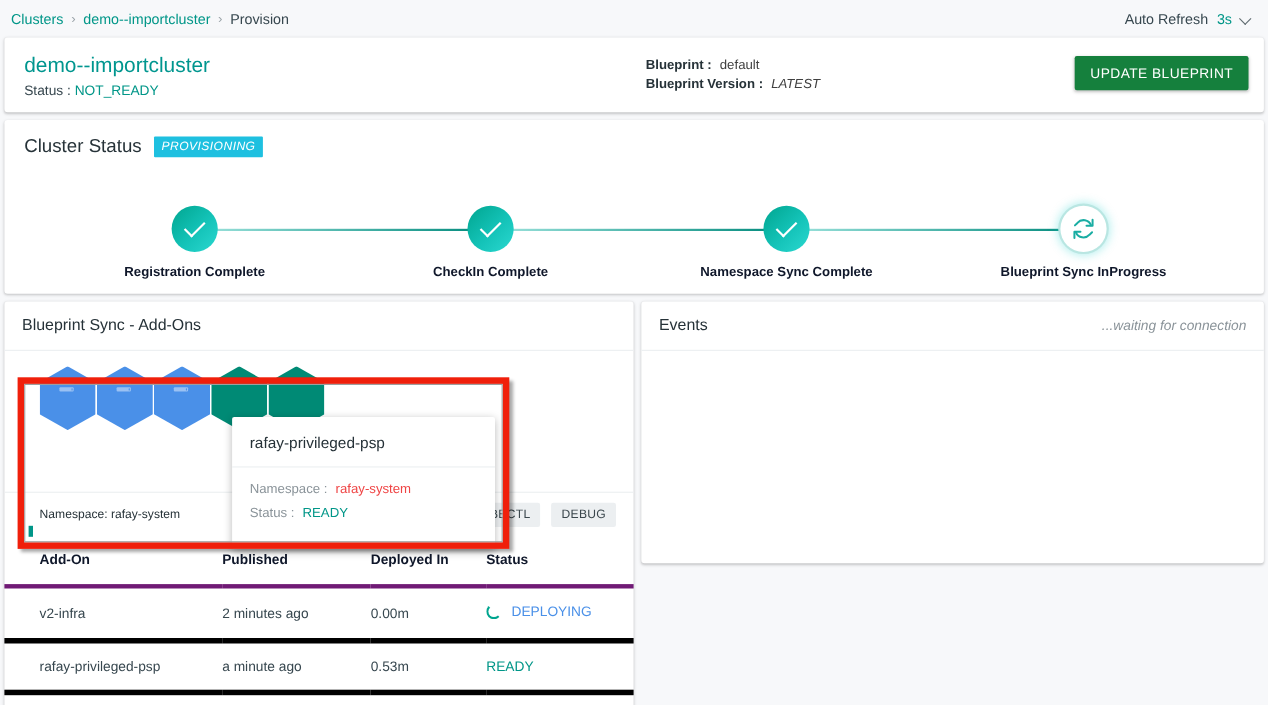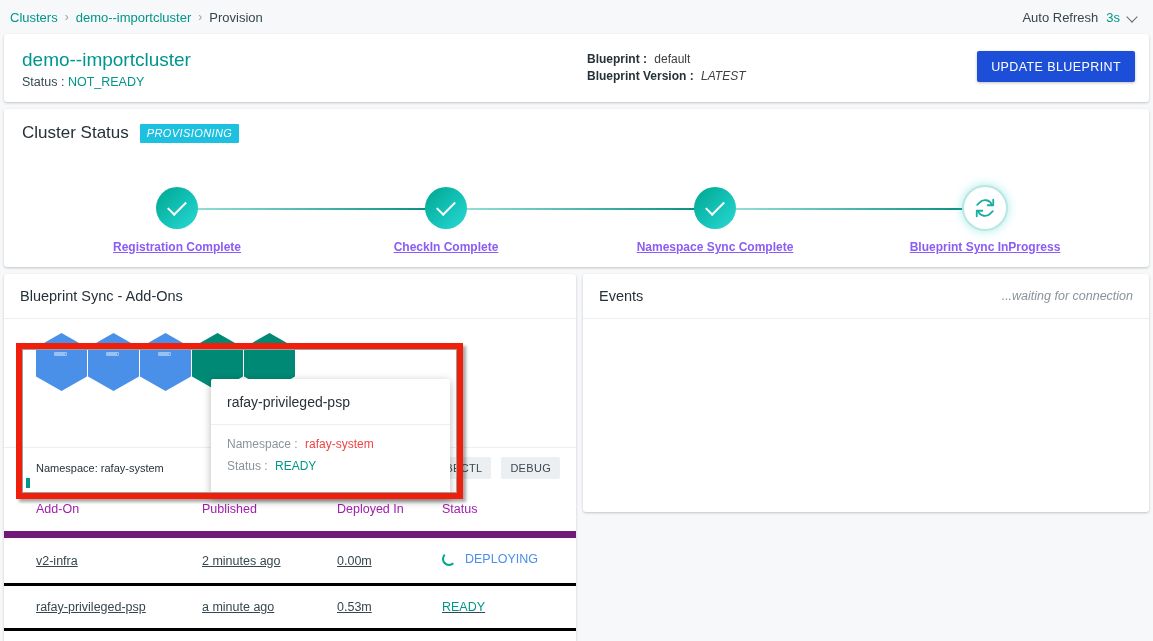--- a/index.html
+++ b/index.html
@@ -60,21 +60,21 @@
     cursor: pointer;
   }
   .cluster-status-line { font-size: 12.5px; color: #37474f; }
   .cluster-status-line .val { color: #009688; }
   .head-mid { position: absolute; left: 583px; top: 17px; font-size: 12px; line-height: 17px; }
   .head-mid .lbl { font-weight: bold; color: #263238; }
   .head-mid .v { color: #404040; margin-left: 4px; }
   .head-mid .v.italic { font-style: italic; }
   .btn-primary {
     position: absolute; right: 14px; top: 17px;
-    background: #1d4ed8; color: #fff; border: none;
+    background: #15803d; color: #fff; border: none;
     height: 31px; padding: 0 14px; border-radius: 2px;
     font-size: 12.5px; letter-spacing: .4px; cursor: pointer;
     box-shadow: 0 1px 3px rgba(0,0,0,0.25);
     font-family: "Liberation Sans", sans-serif;
   }
 
   
   .status-card { height: 158px; padding: 14px 18px 0 18px; position: relative; }
   .status-head { display: flex; align-items: center; gap: 11px; }
   .status-head h2 { margin: 0; font-size: 17px; font-weight: normal; color: #263238; }
@@ -97,21 +97,21 @@
     display: flex; align-items: center; justify-content: center; position: relative;
   }
   .step-circle.done {
     background: linear-gradient(135deg, #00a58f 0%, #14c3b8 55%, #2ad8d0 100%);
   }
   .step-circle.inprogress {
     background: #ffffff;
     box-shadow: 0 0 0 2px #b9e6e2, 0 0 9px 3px rgba(38,208,206,0.35);
   }
   .step-label {
-    margin-top: 11px; font-size: 12px; font-weight: bold; color: #8b5cf6; text-decoration: underline;
+    margin-top: 11px; font-size: 12px; font-weight: bold; color: #0f172a;
   }
   .tick { width: 18px; height: 10px; border-left: 2.4px solid #fff; border-bottom: 2.4px solid #fff;
           transform: rotate(-45deg); margin-top: -4px; }
 
   
   .bottom { display: flex; padding: 0 4px; gap: 7px; }
   .panel-left { width: 572px; }
   .panel-right { width: 566px; }
   .panel {
     background: #fff; border-radius: 3px;
@@ -154,27 +154,26 @@
     height: 22px; padding: 0 9px; font-size: 11px; letter-spacing: .3px; cursor: pointer;
     font-family: "Liberation Sans", sans-serif;
   }
   .ns-underline {
     position: absolute; left: 22px; bottom: -1px; width: 4px; height: 10px; background: #009688;
   }
 
   
   table.addons { width: 100%; border-collapse: collapse; }
   table.addons th {
-    text-align: left; font-size: 12.5px; color: #a21caf; font-weight: normal;
-    padding: 15px 0 15px 0; border-bottom: 7px solid #701a75;
+    text-align: left; font-size: 12.5px; color: #0f172a; font-weight: bold;
+    padding: 15px 0 15px 0; border-bottom: 4px solid #701a75;
   }
   table.addons td {
     font-size: 12.5px; color: #37474f; padding: 14px 0 14px 0;
-    border-bottom: 3px solid #000000;
-    text-decoration: underline;
+    border-bottom: 5px solid #000000;
   }
   table.addons th:nth-child(1), table.addons td:nth-child(1) { padding-left: 32px; width: 198px; }
   table.addons th:nth-child(2), table.addons td:nth-child(2) { width: 135px; }
   table.addons th:nth-child(3), table.addons td:nth-child(3) { width: 105px; }
   .st-ready { color: #009688; font-size: 12.5px; }
   .st-deploying { color: #4a90e8; font-size: 12.5px; display: inline-flex; align-items: center; gap: 9px; }
   .spinner {
     width: 14px; height: 14px; border-radius: 50%;
     border: 2px solid #00a58f; border-top-color: transparent; border-right-color: transparent;
     display: inline-block;

